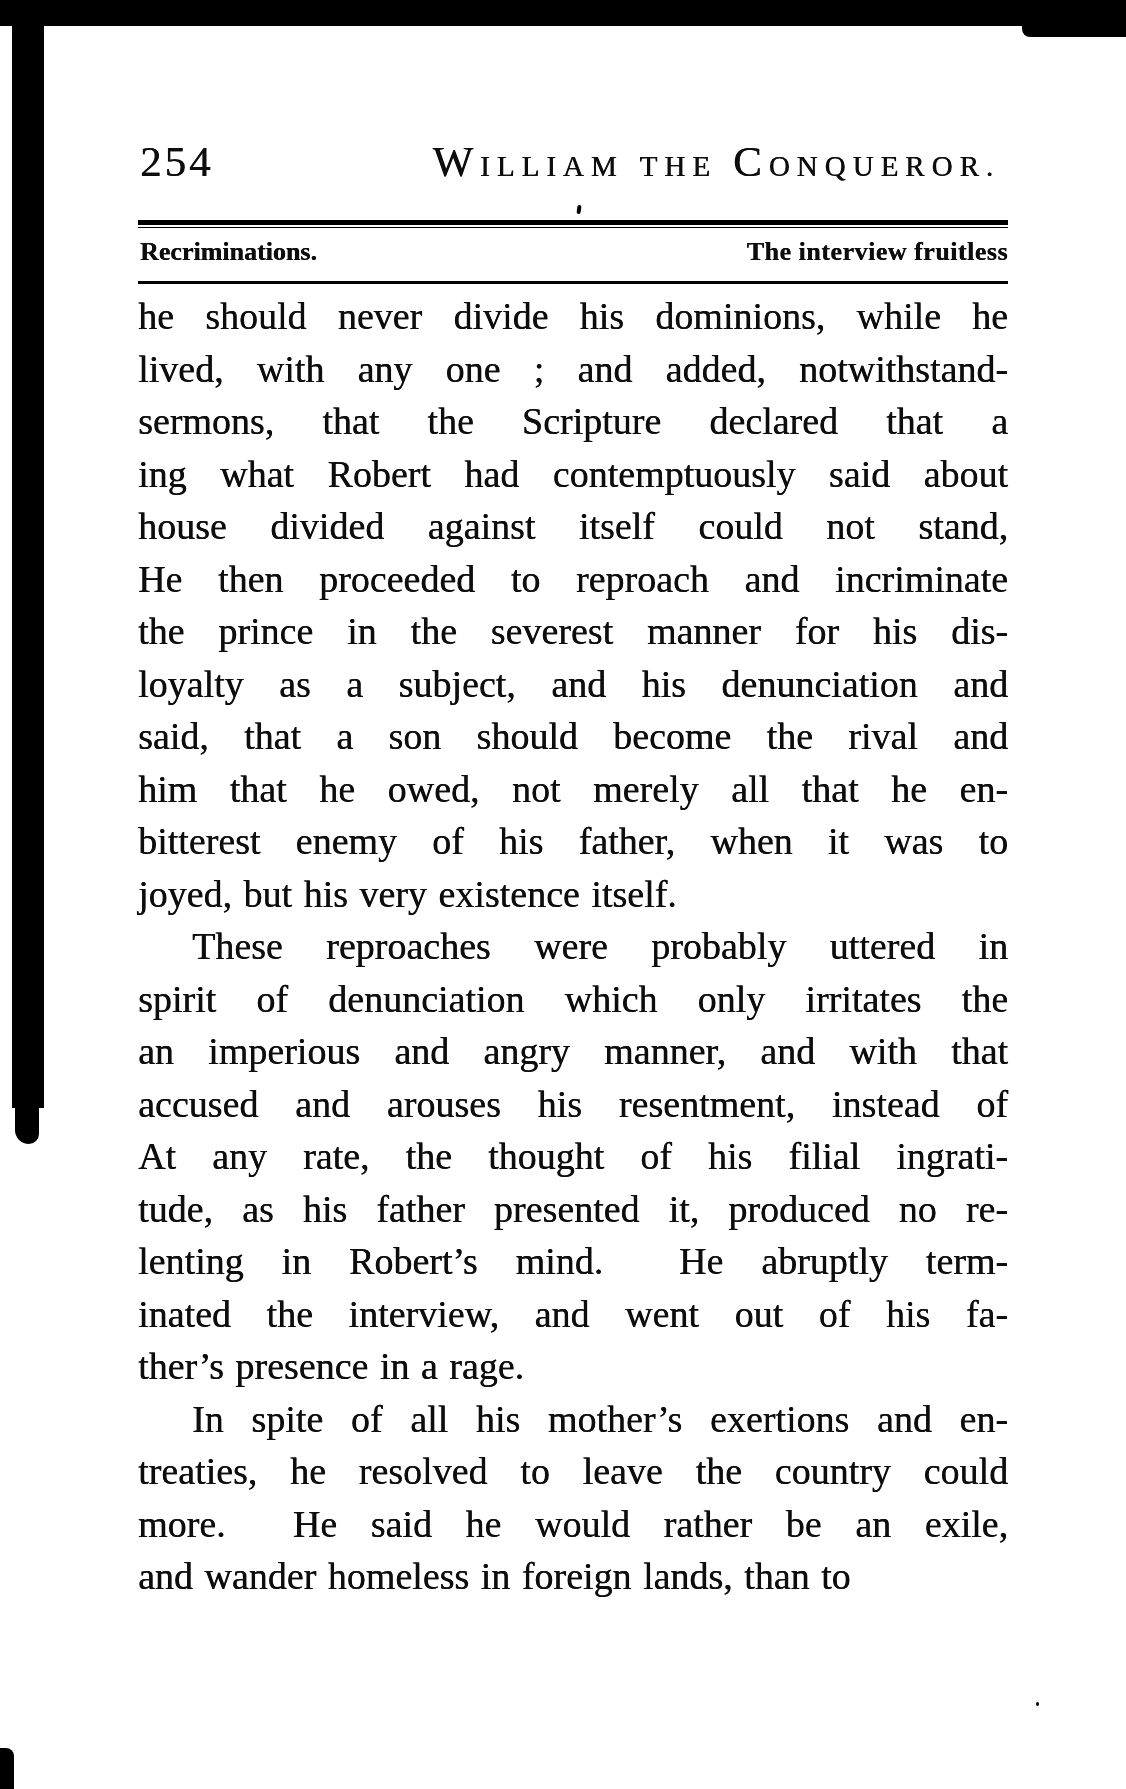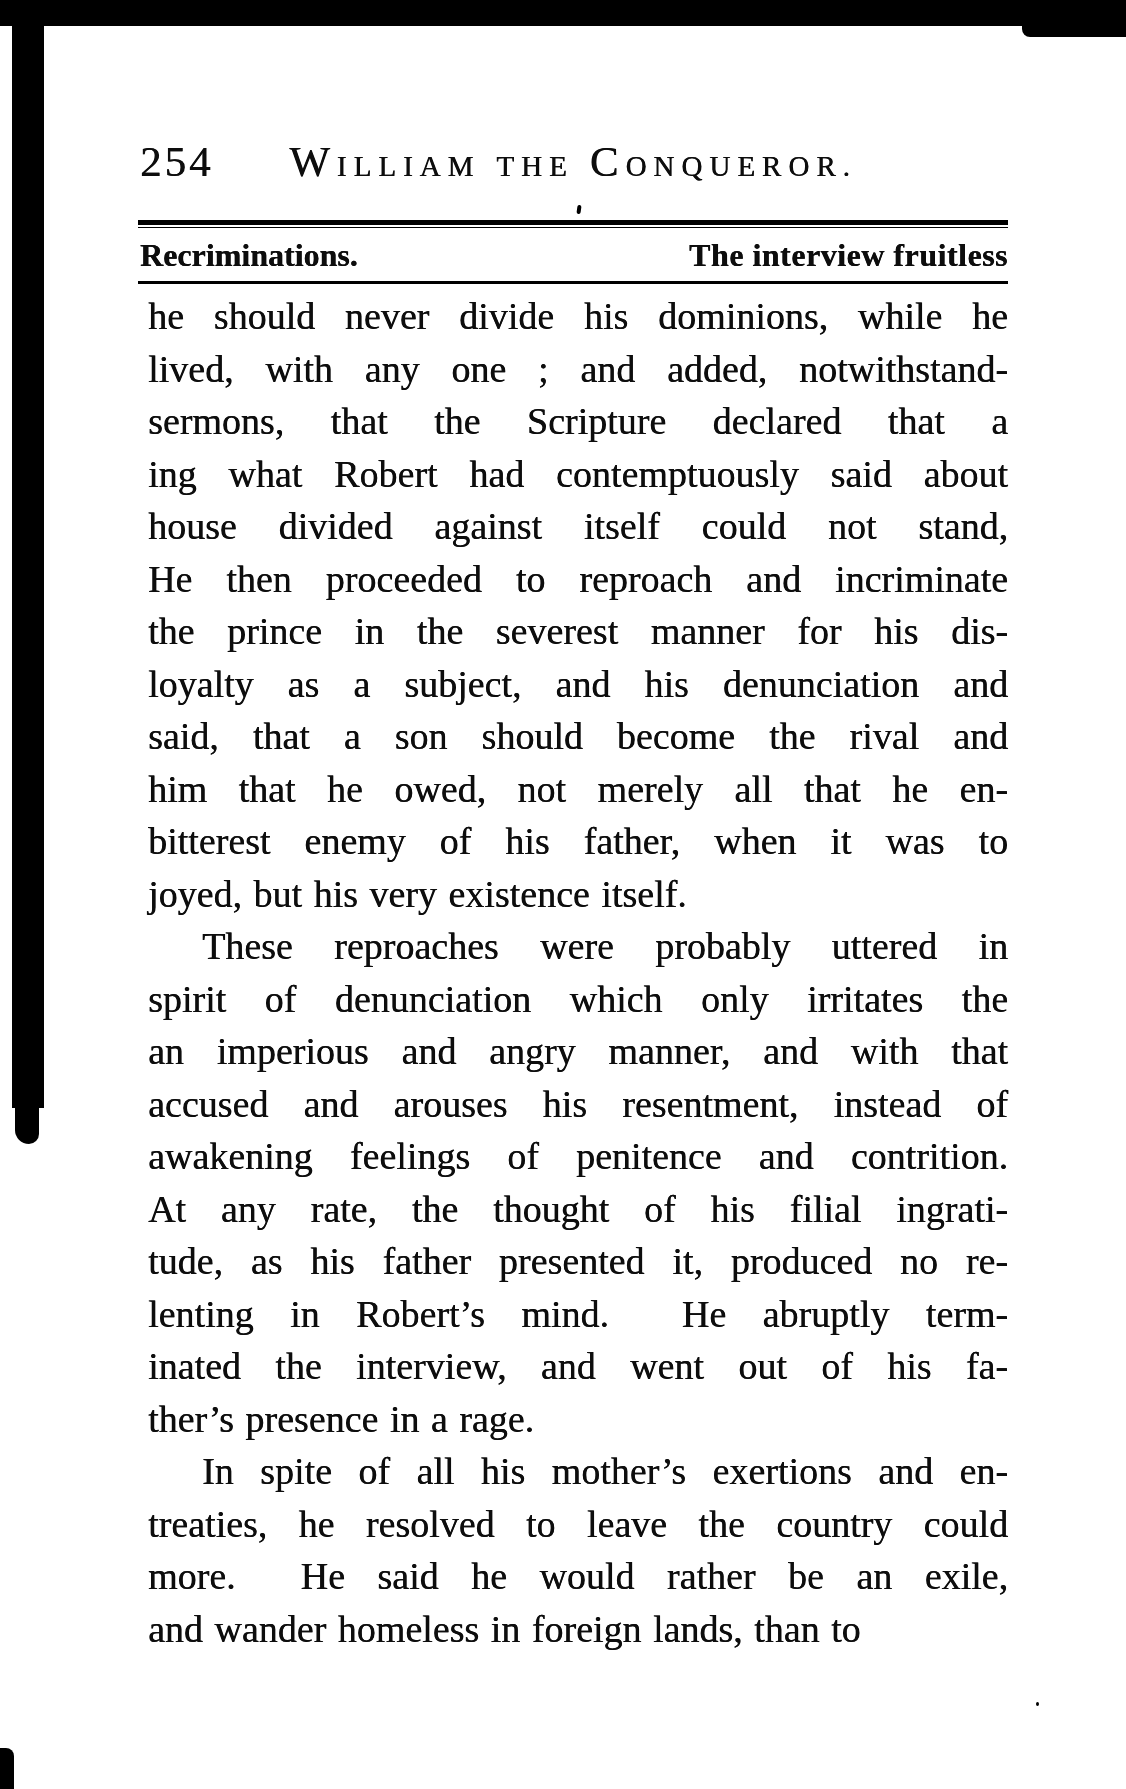--- a/index.html
+++ b/index.html
@@ -28,58 +28,57 @@
     position: absolute;
     left: 138px; top: 128px; width: 870px; height: 62px;
   }
   .page-number {
     position: absolute; left: 2px; bottom: 4px;
     font-size: 43px; letter-spacing: 3px;
     text-shadow: 0.4px 0 0 currentColor;
   }
   .book-title {
     position: absolute; left: 0; right: 0; bottom: 4px;
-    text-align: center;
+    text-align: right;
     white-space: nowrap;
     text-shadow: 0.5px 0 0 currentColor;
   }
   .title-word { display: inline-block; margin: 0 8px; }
   .cap-big   { font-size: 43px; letter-spacing: 7px; }
   .cap-small { font-size: 29px; letter-spacing: 7px; }
 
   .rule { position: absolute; left: 138px; width: 870px; }
   .rule-heavy {
     top: 220px; height: 9px;
     background: linear-gradient(#000 0 5px, #fff 5px 7px, #000 7px 8px, transparent 8px);
   }
   .rule-light {
     top: 281px; height: 4px;
     background: linear-gradient(#000 0 3px, transparent 3px);
   }
 
   .running-heads {
     position: absolute; left: 138px; top: 237px; width: 870px; height: 34px;
-    font-size: 32px; font-weight: bold;
+    font-size: 26px; font-weight: bold;
     text-shadow: 0.3px 0 0 currentColor;
   }
   .head-left  { position: absolute; left: 2px;  top: 0; }
   .head-right { position: absolute; right: 0; top: 0; letter-spacing: 0.5px; }
 
   
   .body-text {
     position: absolute; left: 138px; top: 290px; width: 870px;
     font-size: 38px; line-height: 52.5px;
     word-spacing: 2px;
     text-shadow: 0.4px 0 0 currentColor;
   }
   .line {
     text-align: justify;
     text-align-last: justify;
     white-space: normal;
-    margin-left: 10px;
   }
   .line.flush  { text-align-last: left; }
   .line.indent { text-indent: 54px; }
 </style>
 </head>
 <body>
 
 <div class="artifact bar-top"></div>
 <div class="artifact bar-top-right"></div>
 <div class="artifact bar-left"></div>
@@ -114,21 +113,20 @@
   <div class="line">the prince in the severest manner for his dis-</div>
   <div class="line">loyalty as a subject, and his denunciation and</div>
   <div class="line">said, that a son should become the rival and</div>
   <div class="line">him that he owed, not merely all that he en-</div>
   <div class="line">bitterest enemy of his father, when it was to</div>
   <div class="line flush">joyed, but his very existence itself.</div>
   <div class="line indent">These reproaches were probably uttered in</div>
   <div class="line">spirit of denunciation which only irritates the</div>
   <div class="line">an imperious and angry manner, and with that</div>
   <div class="line">accused and arouses his resentment, instead of</div>
-  <div class="line">awakening feelings of penitence and contrition.</div>
   <div class="line">At any rate, the thought of his filial ingrati-</div>
   <div class="line">tude, as his father presented it, produced no re-</div>
   <div class="line">lenting in Robert’s mind.&nbsp; He abruptly term-</div>
   <div class="line">inated the interview, and went out of his fa-</div>
   <div class="line flush">ther’s presence in a rage.</div>
   <div class="line indent">In spite of all his mother’s exertions and en-</div>
   <div class="line">treaties, he resolved to leave the country could</div>
   <div class="line">more.&nbsp; He said he would rather be an exile,</div>
   <div class="line flush">and wander homeless in foreign lands, than to</div>
 </div>

